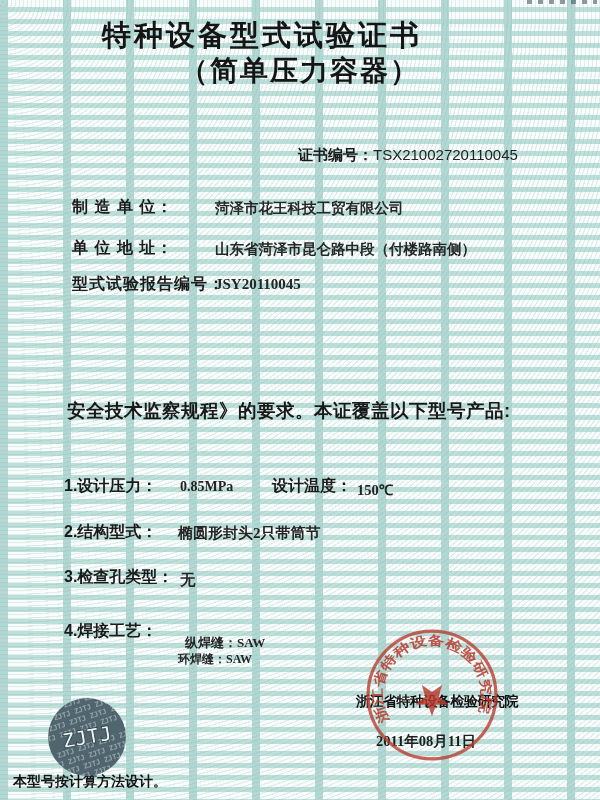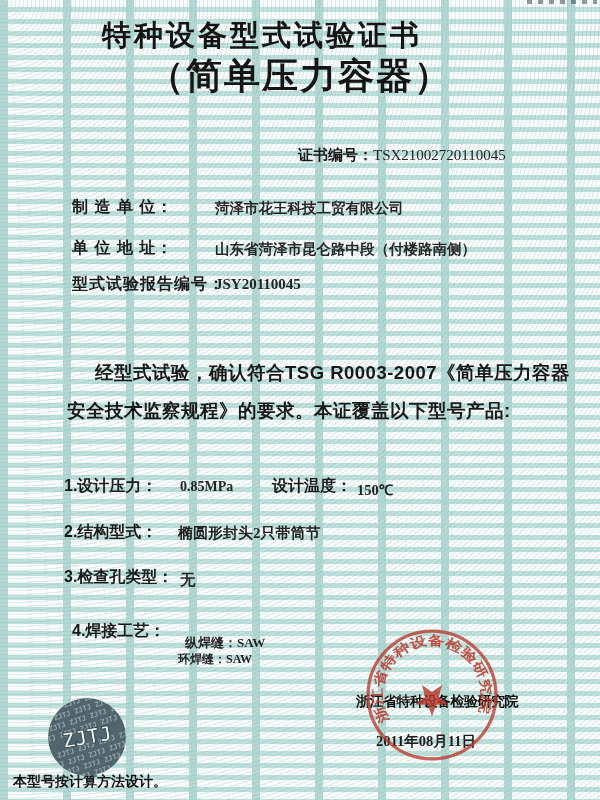--- a/index.html
+++ b/index.html
@@ -10,32 +10,32 @@
     background-color:#c8e3df;
     background-image:
       repeating-radial-gradient(circle at 3px 2px, rgba(130,185,180,0.22) 0 1.2px, transparent 1.2px 4px),
       repeating-linear-gradient(90deg, rgba(176,214,209,0.95) 0px, rgba(176,214,209,0.95) 8px, rgba(176,214,209,0) 8px, rgba(176,214,209,0) 63px),
       repeating-linear-gradient(180deg, rgba(250,254,253,0.96) 0px, rgba(250,254,253,0.96) 7px, rgba(183,219,214,0.55) 7px, rgba(183,219,214,0.55) 12px);
     font-family:"Liberation Sans", sans-serif;
     color:#1c1c1c;
   }
   .abs{position:absolute;white-space:nowrap;}
   .title1{top:16px;left:0;width:524px;text-align:center;font-size:29px;font-weight:bold;letter-spacing:3px;color:#151515;}
-  .title2{top:52px;left:0;width:600px;text-align:center;font-size:36px;font-weight:bold;letter-spacing:2px;color:#151515;}
+  .title2{top:52px;left:0;width:600px;text-align:center;font-size:28px;font-weight:bold;letter-spacing:2px;color:#151515;}
   .certline{top:146px;left:298px;font-size:15px;}
   .lbl{font-weight:bold;color:#1a1a1a;}
-  .val{font-family:Liberation Serif, serif;color:#232323;}
+  .val{font-family:Liberation Sans, sans-serif;color:#232323;}
   .field-label{left:64px;font-size:16px;font-weight:bold;letter-spacing:1px;margin-left:8px;}
   .f1{top:197px;} .f2{top:238px;} .f3{top:274px;}
   .field-value{left:215px;font-family:"Liberation Serif", serif;font-size:14.5px;font-weight:600;color:#262626;}
   .fv1{top:199px;} .fv2{top:240px;} .fv3{top:276px;font-size:15px;}
   .stmt{font-size:18.5px;font-weight:600;letter-spacing:0.5px;color:#191919;}
   .stmt1{top:360px;left:95px;} .stmt2{top:398px;left:67px;}
   .item-label{left:64px;font-size:16px;font-weight:bold;color:#1a1a1a;}
-  .i1{top:476px;} .i2{top:522px;} .i3{top:567px;} .i4{top:621px;margin-left:8px;}
+  .i1{top:476px;} .i2{top:522px;} .i3{top:567px;} .i4{top:621px;}
   .item-value{font-family:"Liberation Serif", serif;font-weight:600;color:#242424;}
   .iv1a{top:479px;left:180px;font-size:14px;}
   .i1b{top:476px;left:272px;font-size:16px;font-weight:bold;}
   .iv1b{top:479px;left:357px;font-size:14.5px;}
   .iv2{top:524px;left:178px;font-size:15px;}
   .iv3{top:570px;left:180px;font-size:15.5px;}
   .iv4a{top:634px;left:178px;font-size:13px;padding-left:7px;}
   .iv4b{top:651px;left:178px;font-size:12px;}
   .issuer{top:693px;left:356px;font-size:14px;font-weight:bold;letter-spacing:-0.5px;color:#111;z-index:1;}
   .datetext{top:732px;left:376px;font-size:14.5px;font-family:"Liberation Serif", serif;font-weight:600;color:#1d1d1d;z-index:1;}
@@ -61,21 +61,20 @@
 
   <div class="abs f1 field-label">制 造 单 位：</div>
   <div class="abs fv1 field-value">菏泽市花王科技工贸有限公司</div>
 
   <div class="abs f2 field-label">单 位 地 址：</div>
   <div class="abs fv2 field-value">山东省菏泽市昆仑路中段（付楼路南侧）</div>
 
   <div class="abs f3 field-label">型式试验报告编号：</div>
   <div class="abs fv3 field-value val">JSY20110045</div>
 
-  <div class="abs stmt stmt1">经型式试验，确认符合TSG R0003-2007《简单压力容器</div>
   <div class="abs stmt stmt2">安全技术监察规程》的要求。本证覆盖以下型号产品:</div>
 
   <div class="abs i1 item-label">1.设计压力：</div>
   <div class="abs iv1a item-value">0.85MPa</div>
   <div class="abs i1b item-label">设计温度：</div>
   <div class="abs iv1b item-value">150℃</div>
 
   <div class="abs i2 item-label">2.结构型式：</div>
   <div class="abs iv2 item-value">椭圆形封头2只带筒节</div>
 

